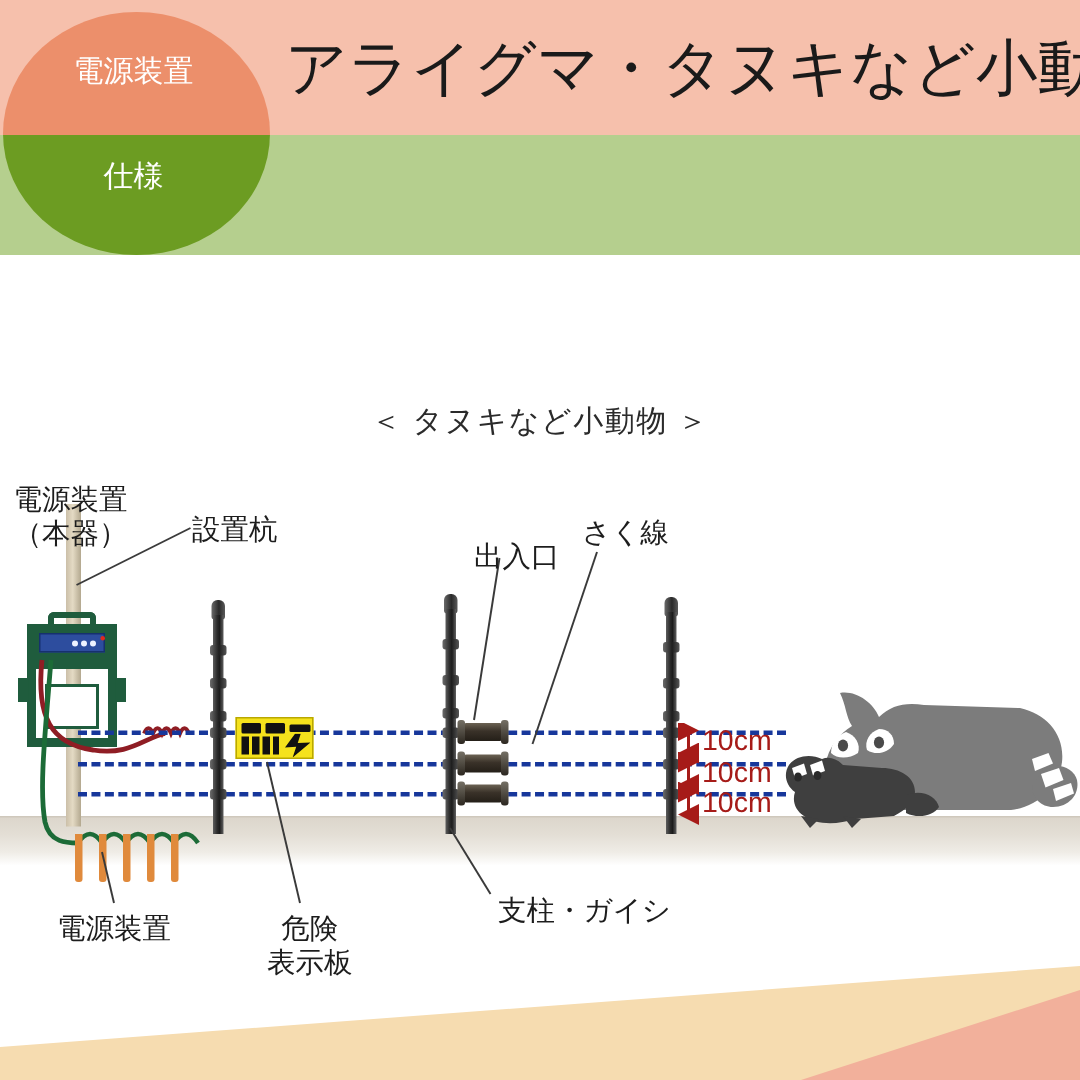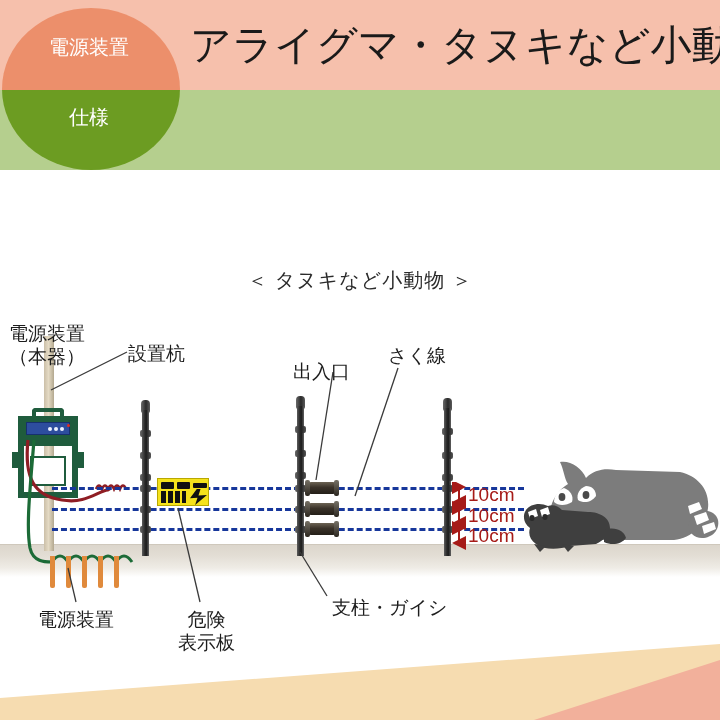--- a/index.html
+++ b/index.html
@@ -364,21 +364,21 @@
       <line x1="200" y1="302" x2="178" y2="208" stroke="#3a3a3a" stroke-width="1.3"></line>
 
       <line x1="327" y1="296" x2="300" y2="252" stroke="#3a3a3a" stroke-width="1.3"></line>
     </svg>
 
     <div class="callout" style="left:9px;top:22px;">
       <div>電源装置</div>
       <div>（本器）</div>
     </div>
     <div class="callout" style="left:128px;top:42px;">設置杭</div>
-    <div class="callout" style="left:293px;top:60px;">出入口</div>
+    <div class="callout" style="left:316px;top:60px;">出入口</div>
     <div class="callout" style="left:388px;top:44px;">さく線</div>
     <div class="callout" style="left:38px;top:308px;">電源装置</div>
     <div class="callout" style="left:332px;top:296px;">支柱・ガイシ</div>
     <div class="callout" style="left:178px;top:308px;text-align:center;">
       <div>危険</div>
       <div>表示板</div>
     </div>
 
   </div>
 </div>

